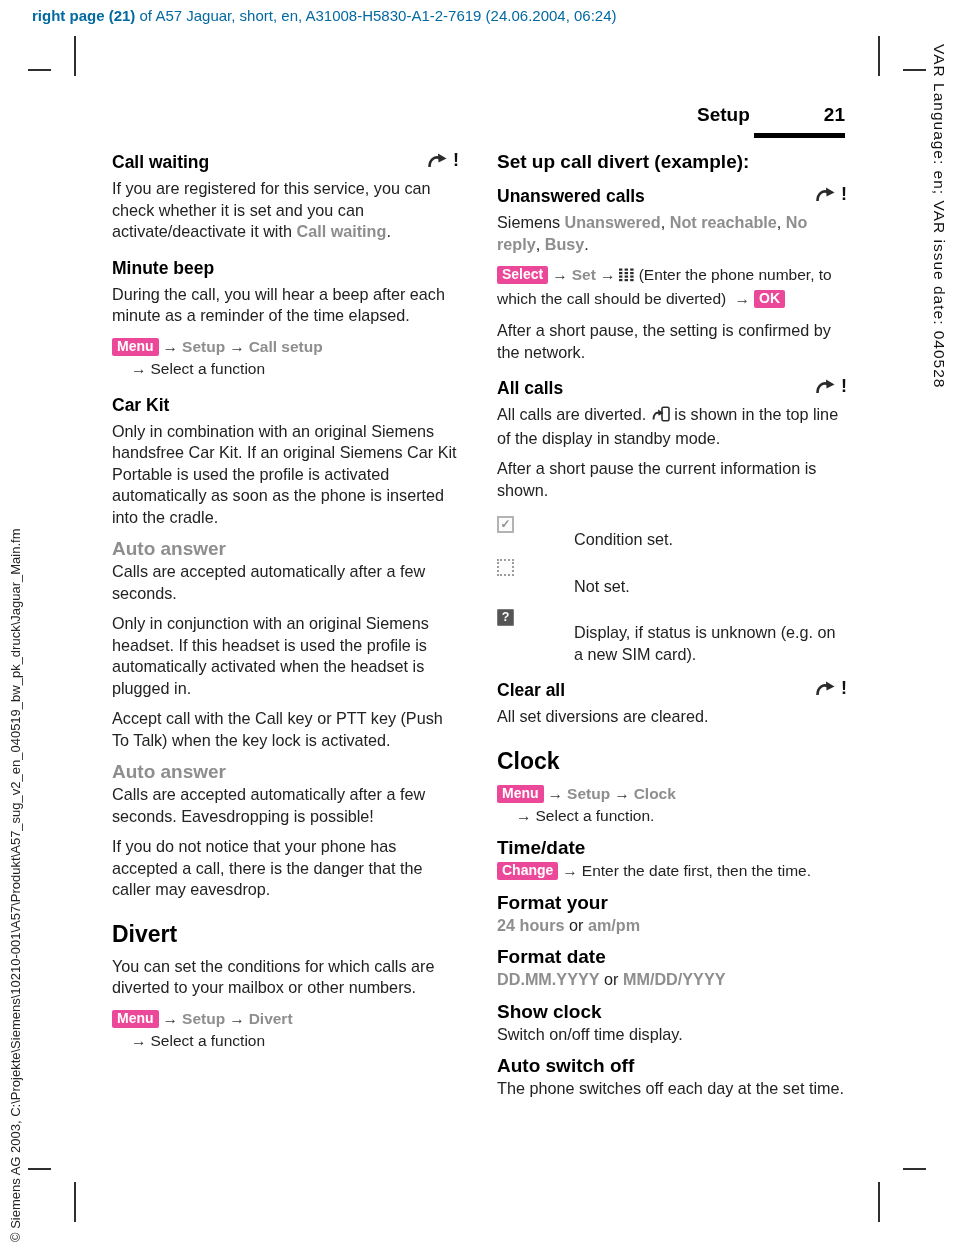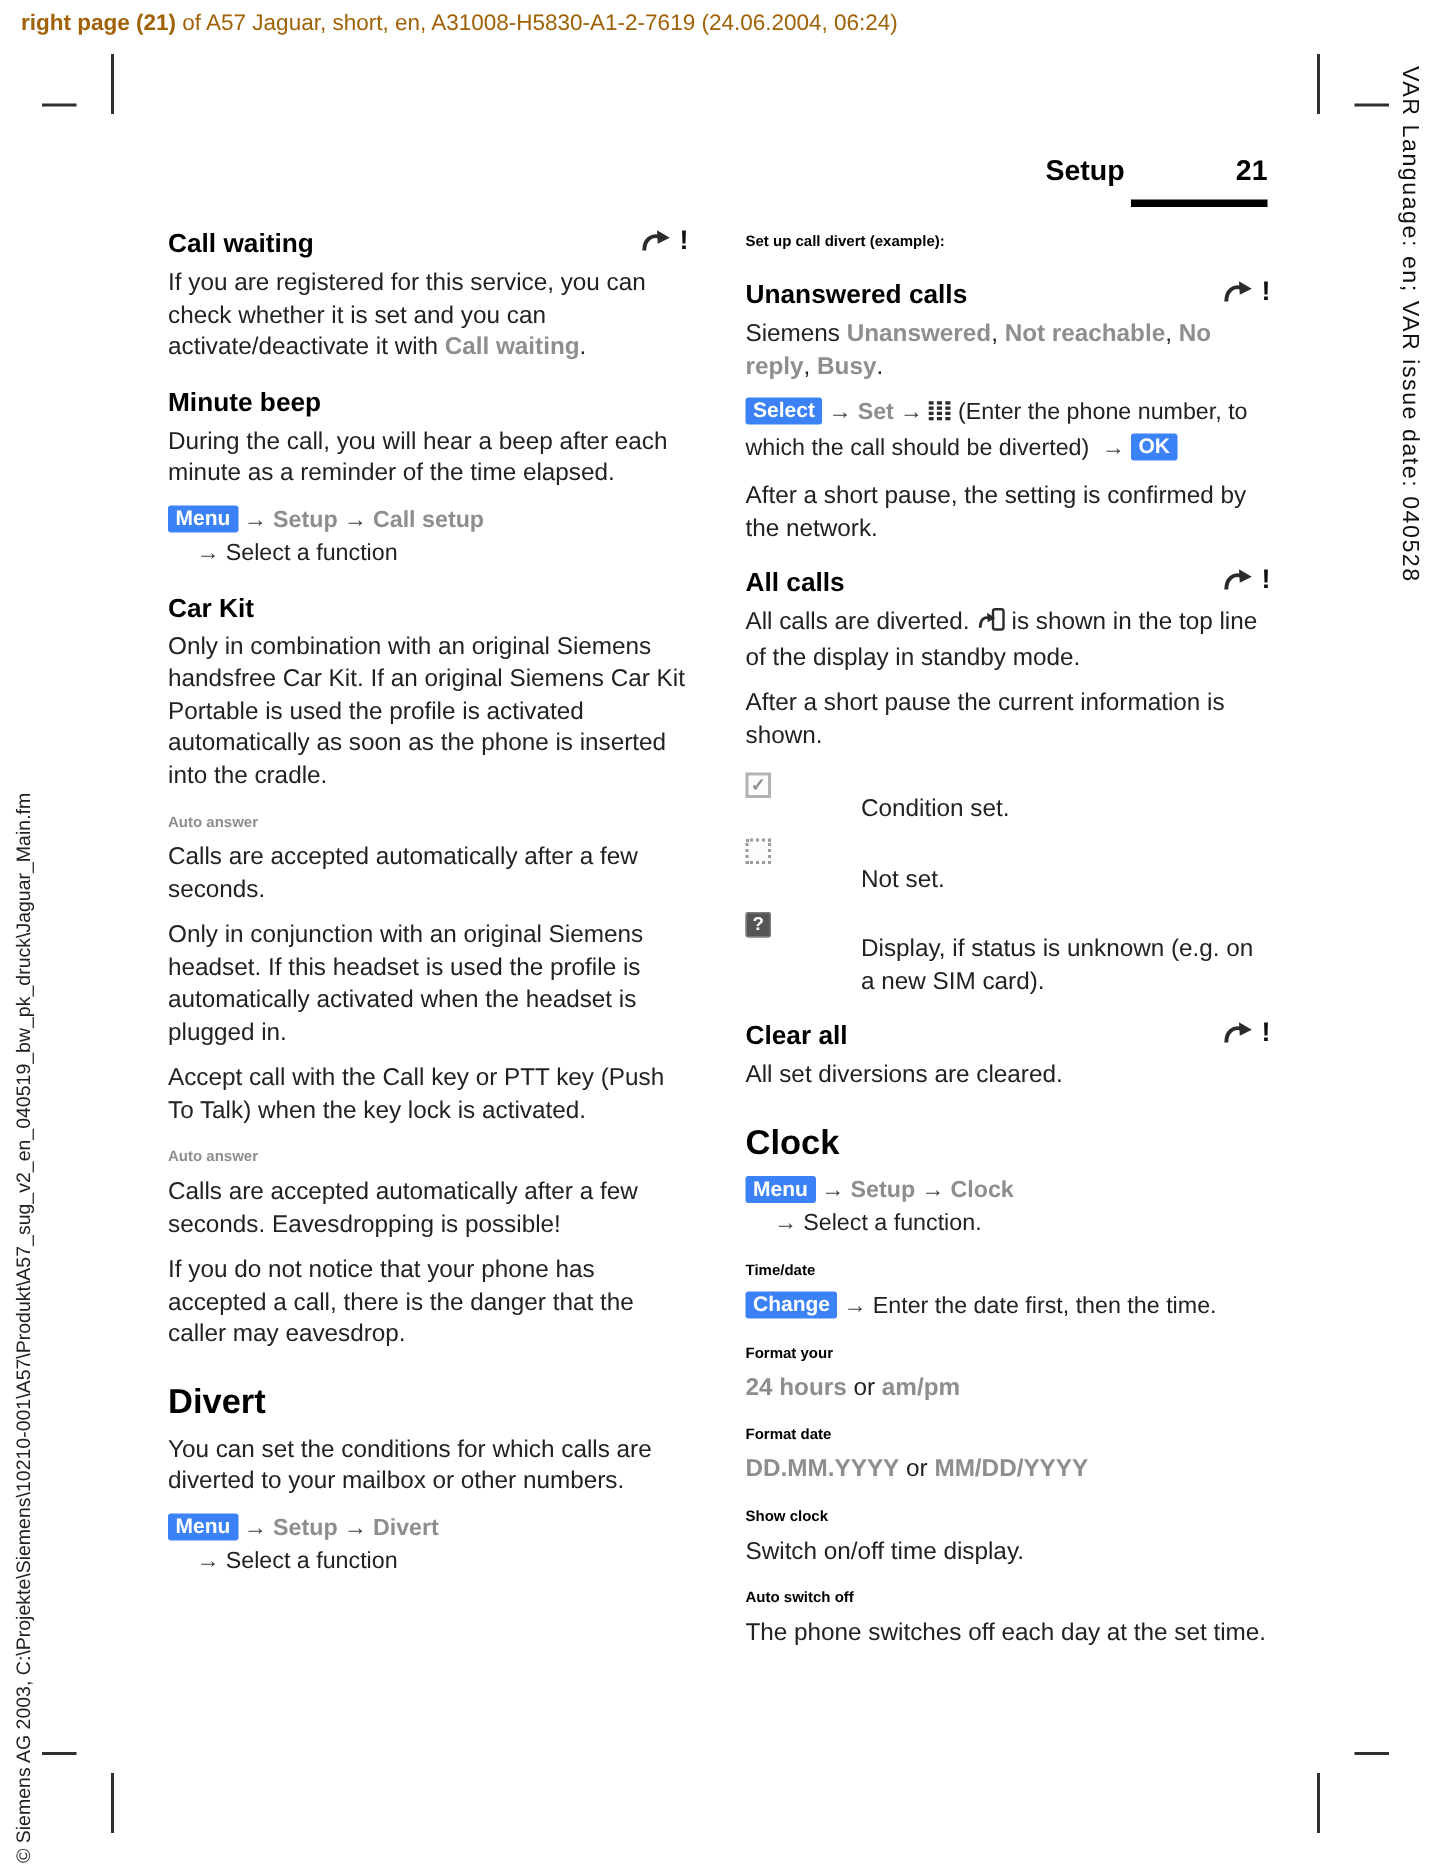--- a/index.html
+++ b/index.html
@@ -2,21 +2,21 @@
 <html><head>
 <meta charset="utf-8">
 <style>
   html,body { margin:0; padding:0; }
   body {
     width:954px; height:1246px; position:relative; background:#ffffff;
     font-family:"Liberation Sans", sans-serif; color:#222;
     overflow:hidden;
   }
   
-  .print-header { position:absolute; left:14px; top:7px; font-size:15px; color:#a16207; }
+  .print-header { position:absolute; left:32px; top:7px; font-size:15px; color:#0369a1; }
   .print-header b { font-weight:bold; }
   .cm { position:absolute; background:#2f2f2f; }
   .cm.tl-v { left:74px;  top:36px;   width:2px;  height:40px; }
   .cm.tl-h { left:28px;  top:69px;   width:23px; height:2px;  }
   .cm.tr-v { left:878px; top:36px;   width:2px;  height:40px; }
   .cm.tr-h { left:903px; top:69px;   width:23px; height:2px;  }
   .cm.bl-v { left:74px;  top:1182px; width:2px;  height:40px; }
   .cm.bl-h { left:28px;  top:1168px; width:23px; height:2px;  }
   .cm.br-v { left:878px; top:1182px; width:2px;  height:40px; }
   .cm.br-h { left:903px; top:1168px; width:23px; height:2px;  }
@@ -39,24 +39,24 @@
   .col { position:absolute; top:150px; font-size:16.2px; line-height:21.5px; }
   .col-left  { left:112px; width:347px; }
   .col-right { left:497px; width:350px; }
   p { margin:0 0 9px; }
   .sec {
     display:flex; justify-content:space-between; align-items:flex-start;
     font-size:17.5px; font-weight:bold; color:#000; margin:15px 0 6px; line-height:20px;
   }
   .col .sec:first-child, .col .sub:first-child { margin-top:2px; }
   .big { font-size:23px; font-weight:bold; color:#000; margin:20px 0 9px; line-height:26px; }
-  .sub { font-size:10px; font-weight:bold; color:#000; margin:11px 0 3px; line-height:19px; }
+  .sub { font-size:19px; font-weight:bold; color:#000; margin:11px 0 3px; line-height:19px; }
   .g { color:#8e8e8e; font-weight:bold; }
   .btn {
-    display:inline-block; background:#3b82f6; color:#fff; font-weight:bold;
+    display:inline-block; background:#ec4899; color:#fff; font-weight:bold;
     font-size:14px; line-height:17px; padding:0 5px 1px; border-radius:2px; vertical-align:1px;text-align:center;
   }
   .arrow::before { content:"→"; font-weight:bold; color:#3a3a3a; padding:0 4px; }
   .pathline { font-size:15.5px; line-height:22px; margin:1px 0 10px; }
   .path2 { padding-left:15px; }
   
   .status-row { display:flex; align-items:flex-start; margin:0 0 6px; }
   .sic { width:77px; flex:none; padding-top:2px; }
   .stext { flex:1;margin-top:19px; }
   .cb {

